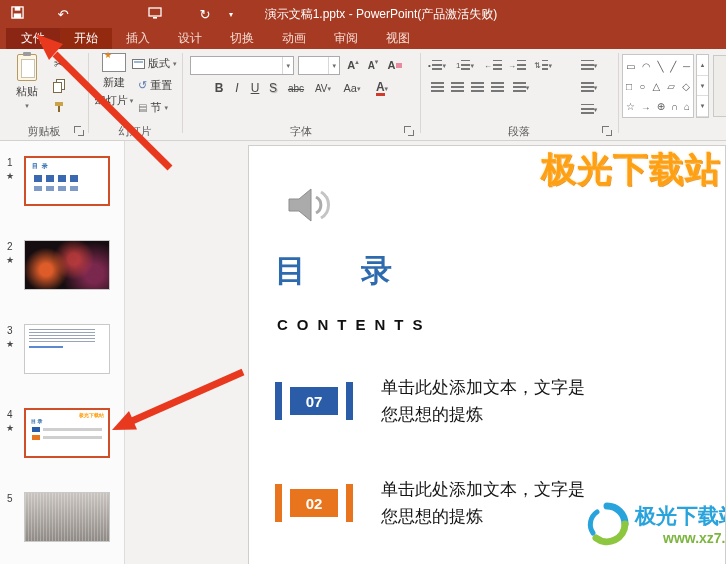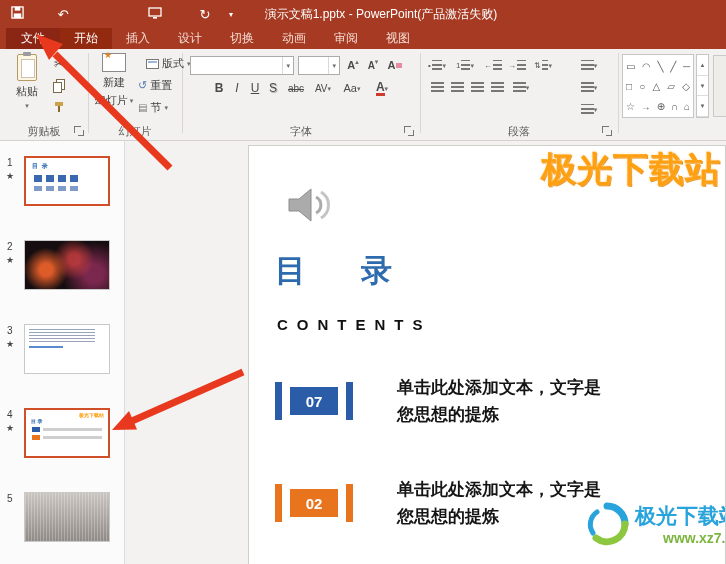--- a/index.html
+++ b/index.html
@@ -81,21 +81,21 @@
   .slide{position:absolute;left:123px;top:4px;width:478px;height:500px;background:#fff;border:1px solid #d0cecb;overflow:hidden;}
   .audio{position:absolute;left:36px;top:38px;cursor:pointer;}
   .brand{position:absolute;left:292px;top:0;font-size:35px;font-weight:bold;color:#FFA013;letter-spacing:1px;white-space:nowrap;text-shadow:0 0 3px #ffe2a6,1px 1px 0 #e07b00;}
   .stitle{position:absolute;left:26px;top:104px;font-size:31px;font-weight:bold;color:#2E6BAE;letter-spacing:12px;white-space:nowrap;}
   .ssub{position:absolute;left:28px;top:170px;font-size:15px;font-weight:bold;color:#101010;letter-spacing:9px;white-space:nowrap;}
   .tocitem{position:absolute;left:26px;display:flex;align-items:center;}
   .tocitem .lbar,.tocitem .rbar{width:7px;height:38px;}
   .tocitem .numbox{width:48px;height:28px;margin:0 8px;display:flex;align-items:center;justify-content:center;color:#fff;font-weight:bold;font-size:15px;}
   .tocitem.blue .lbar,.tocitem.blue .rbar,.tocitem.blue .numbox{background:#2B5CA8;}
   .tocitem.orange .lbar,.tocitem.orange .rbar,.tocitem.orange .numbox{background:#E8751E;}
-  .toctext{margin-left:44px;font-size:17px;font-weight:bold;line-height:27px;color:#151515;white-space:nowrap;}
+  .toctext{margin-left:28px;font-size:17px;font-weight:normal;line-height:27px;color:#151515;white-space:nowrap;}
   .watermark{position:absolute;left:336px;top:356px;display:flex;gap:6px;align-items:flex-start;}
   .wm-name{font-size:21px;font-weight:bold;color:#29A3DC;text-shadow:0 0 2px #ffffff;white-space:nowrap;}
   .wm-url{font-size:14px;font-weight:bold;color:#7CB53F;margin-left:28px;white-space:nowrap;}
 
   .arrows{position:absolute;left:0;top:0;z-index:99;pointer-events:none;}
 </style>
 </head>
 <body>
 
 <div class="app">
@@ -166,21 +166,21 @@
     <span class="launcher" style="left:74px"></span>
 
     <div class="bigbtn" style="left:94px;top:4px;width:40px">
       <span class="newslide-ic"></span>
       <span>新建</span>
       <span style="display:flex;align-items:center;gap:2px">
           <span>幻灯片</span>
           <span class="caret">▾</span>
         </span>
     </div>
-    <div class="smallbtn" style="left:146px;top:6px">
+    <div class="smallbtn" style="left:132px;top:6px">
         <span class="layout-ic"></span>
         <span>版式</span>
         <span class="caret">▾</span>
       </div>
     <div class="smallbtn" style="left:138px;top:28px">
         <span style="font-size:11px;color:#5a7fb5">↺</span>
         <span>重置</span>
       </div>
     <div class="smallbtn" style="left:138px;top:50px">
         <span style="font-size:10px;color:#777">▤</span>

